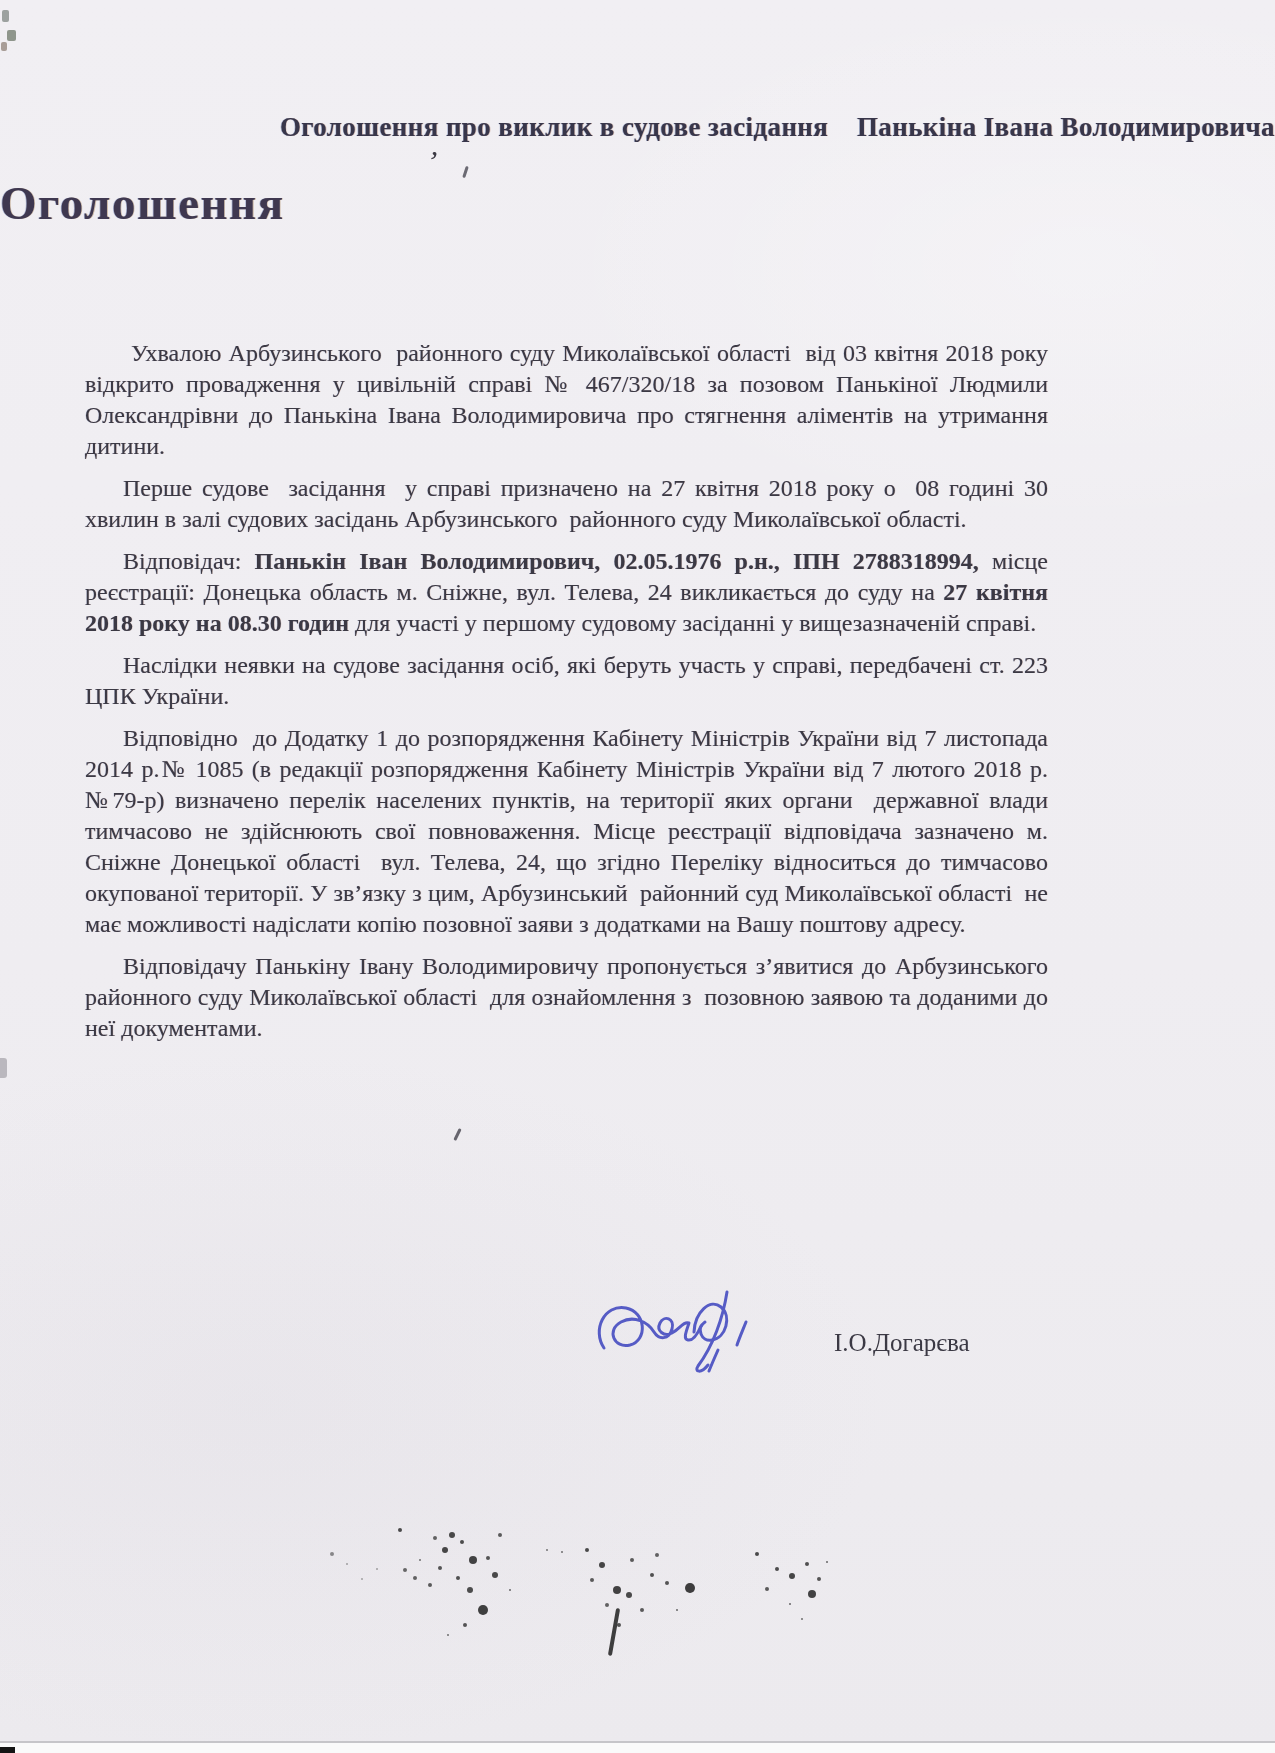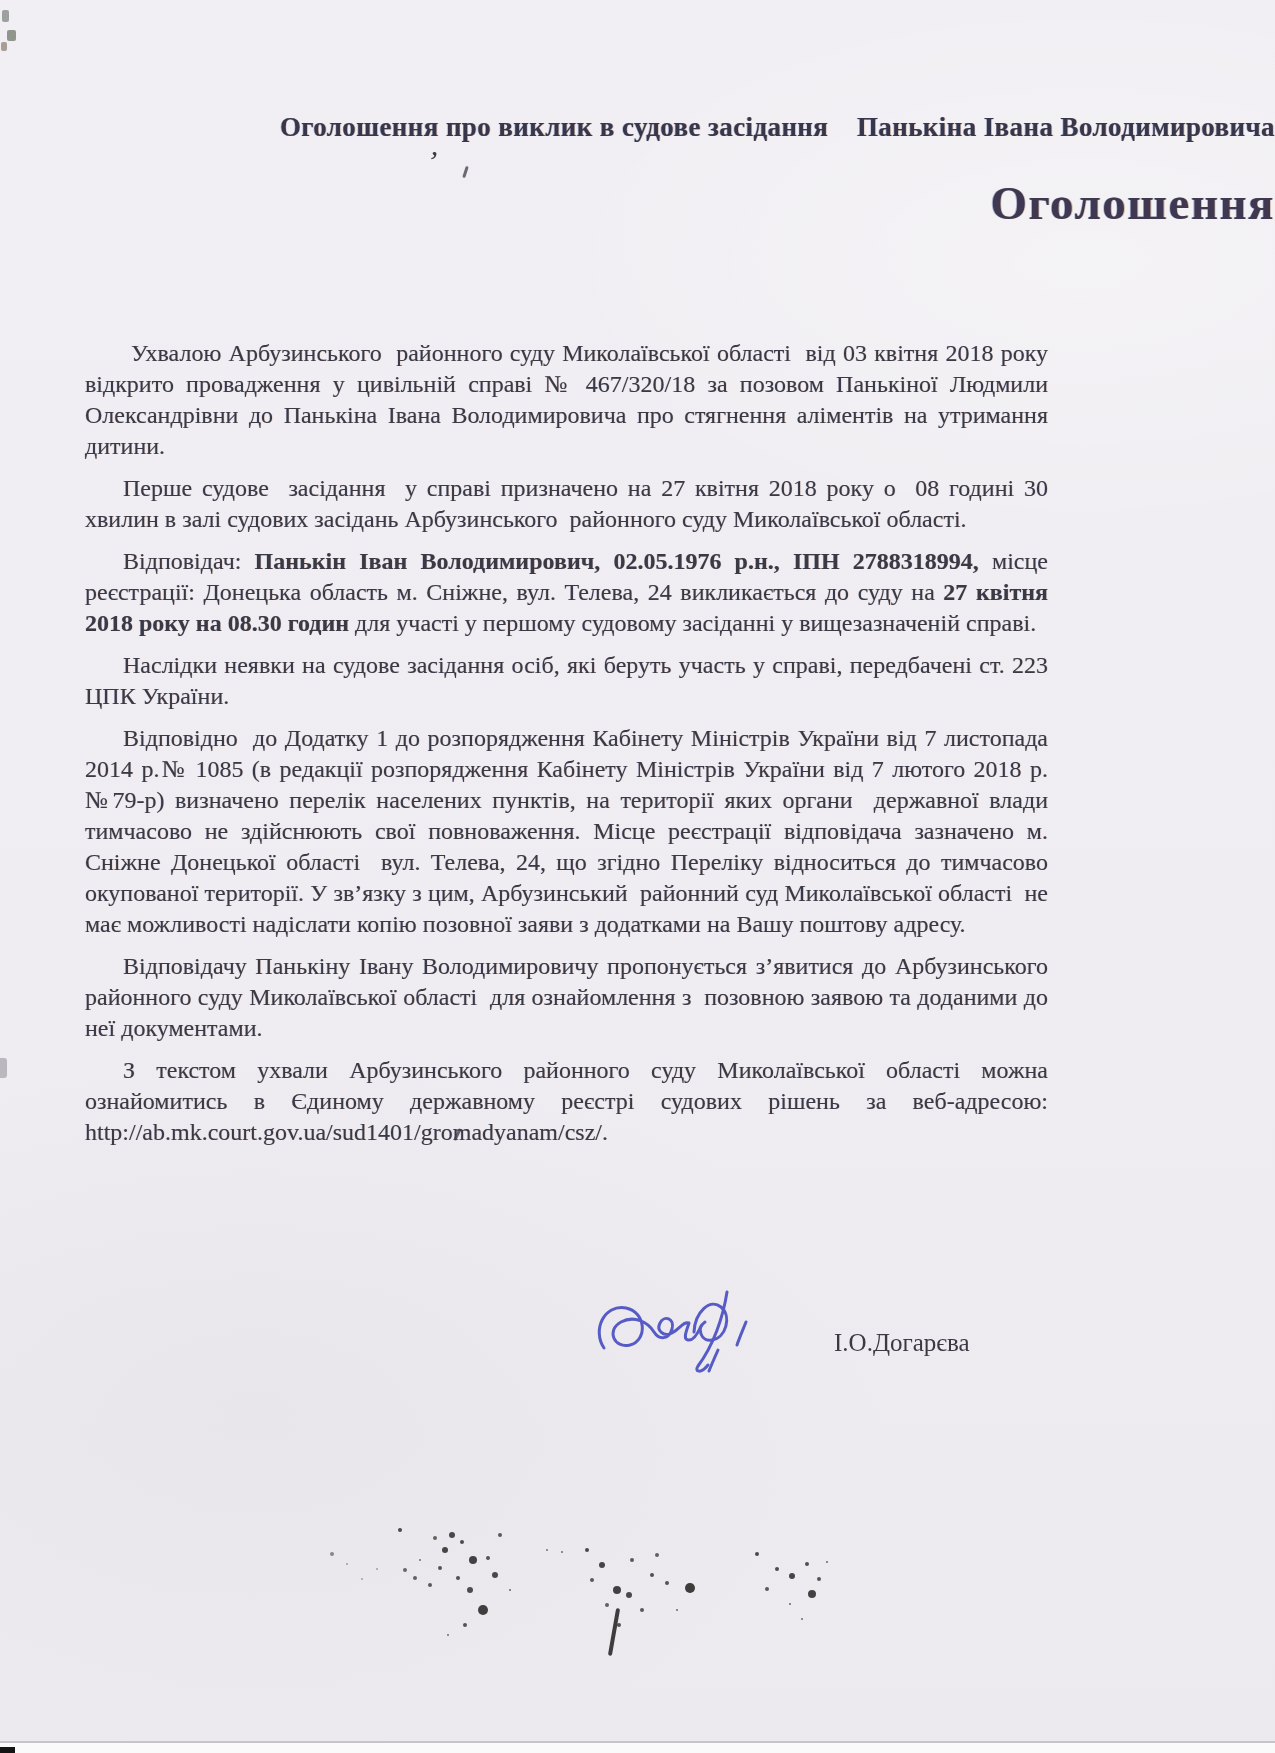--- a/index.html
+++ b/index.html
@@ -16,21 +16,21 @@
       radial-gradient(ellipse 800px 400px at 85% 15%, rgba(255,255,255,.25), transparent 70%);
   }
   .doc-header{
     position:absolute;top:112px;left:0;width:100%;
     text-align:right;font-weight:bold;font-size:27px;letter-spacing:.4px;
     color:#38364a;white-space:pre-wrap;
     text-shadow:.7px 0 0 rgba(150,70,30,.30), -.7px 0 0 rgba(30,70,150,.30);
   }
   .doc-title{
     position:absolute;top:176px;left:0;width:100%;
-    text-align:right;font-weight:bold;font-size:47px;letter-spacing:1.5px;
+    text-align:left;font-weight:bold;font-size:47px;letter-spacing:1.5px;
     color:#3f3850;
     text-shadow:.8px 0 0 rgba(140,90,30,.35), -.8px 0 0 rgba(30,60,140,.35);
   }
   .body-text{
     position:absolute;top:338px;left:85px;width:963px;
     font-size:24px;line-height:31px;text-align:justify;
     text-shadow:.5px 0 0 rgba(150,70,30,.22), -.5px 0 0 rgba(30,70,150,.22);
   }
   .para{margin:0 0 11px 0;text-indent:38px;white-space:pre-wrap;}
   .para.p-first{text-indent:46px;}
@@ -85,21 +85,20 @@
 
 <div class="doc-title">Оголошення</div>
 
 <div class="body-text">
   <p class="para p-first"><span>Ухвалою Арбузинського  районного суду Миколаївської області  від 03 квітня 2018 року відкрито провадження у цивільній справі № 467/320/18 за позовом Панькіної Людмили Олександрівни до Панькіна Івана Володимировича про стягнення аліментів на утримання дитини.</span></p>
   <p class="para"><span>Перше судове  засідання  у справі призначено на 27 квітня 2018 року о  08 годині 30 хвилин в залі судових засідань Арбузинського  районного суду Миколаївської області.</span></p>
   <p class="para"><span>Відповідач: </span><span class="bold">Панькін Іван Володимирович, 02.05.1976 р.н., ІПН 2788318994,</span><span> місце реєстрації: Донецька область м. Сніжне, вул. Телева, 24 викликається до суду на </span><span class="bold">27 квітня 2018 року на 08.30 годин</span><span> для участі у першому судовому засіданні у вищезазначеній справі.</span></p>
   <p class="para"><span>Наслідки неявки на судове засідання осіб, які беруть участь у справі, передбачені ст. 223 ЦПК України.</span></p>
   <p class="para"><span>Відповідно  до Додатку 1 до розпорядження Кабінету Міністрів України від 7 листопада 2014 р.№ 1085 (в редакції розпорядження Кабінету Міністрів України від 7 лютого 2018 р.№79-р) визначено перелік населених пунктів, на території яких органи  державної влади тимчасово не здійснюють свої повноваження. Місце реєстрації відповідача зазначено м. Сніжне Донецької області  вул. Телева, 24, що згідно Переліку відноситься до тимчасово окупованої території. У зв’язку з цим, Арбузинський  районний суд Миколаївської області  не має можливості надіслати копію позовної заяви з додатками на Вашу поштову адресу.</span></p>
   <p class="para"><span>Відповідачу Панькіну Івану Володимировичу пропонується з’явитися до Арбузинського районного суду Миколаївської області  для ознайомлення з  позовною заявою та доданими до неї документами.</span></p>
-  <p class="para"><span>З текстом ухвали Арбузинського районного суду Миколаївської області можна ознайомитись в Єдиному державному реєстрі судових рішень за веб-адресою:  http://ab.mk.court.gov.ua/sud1401/gromadyanam/csz/.</span></p>
 </div>
 
 <div class="sig-block">
   <div class="sig-name">І.О.Догарєва</div>
   <svg class="sig-svg" width="185" height="120" viewBox="0 0 185 120">
     <g fill="none" stroke="#4a50c2" stroke-width="3" stroke-linecap="round" stroke-linejoin="round">
       <path d="M14,82 C2,64 14,38 36,42 C56,46 58,74 40,79 C24,83 16,64 31,56 C44,49 58,56 64,66 C69,74 79,74 82,63 C85,52 74,49 70,57 C66,65 74,71 82,67 C90,63 93,55 99,57 C96,66 93,73 98,74 C103,75 108,67 111,60"></path>
       <path d="M104,66 C105,46 120,32 131,41 C142,50 136,72 122,74 C111,76 106,62 115,56"></path>
       <path d="M137,26 C133,52 123,80 108,100 C104,106 111,108 118,99"></path>
       <path d="M128,84 C124,93 121,100 119,105"></path>

